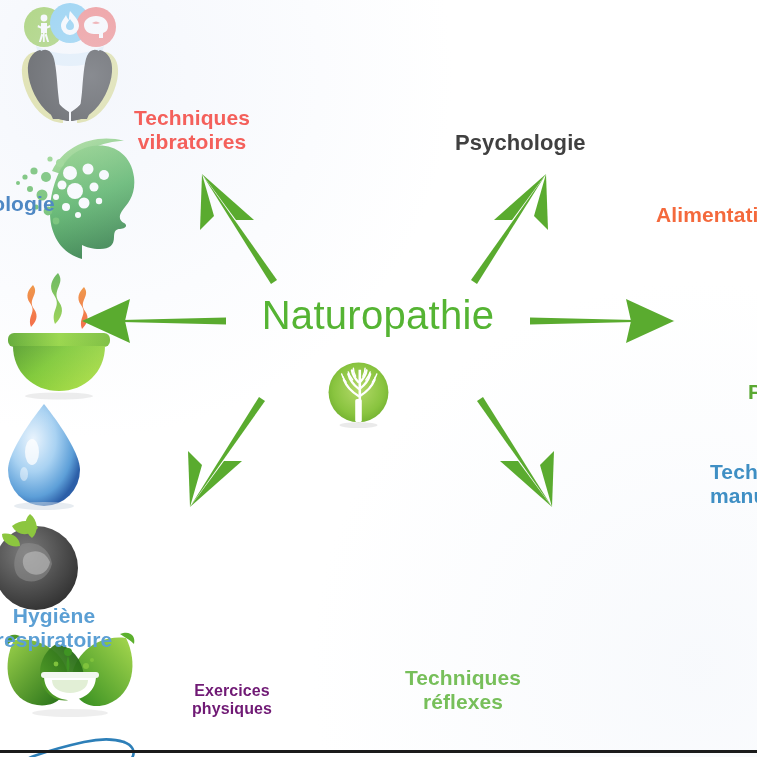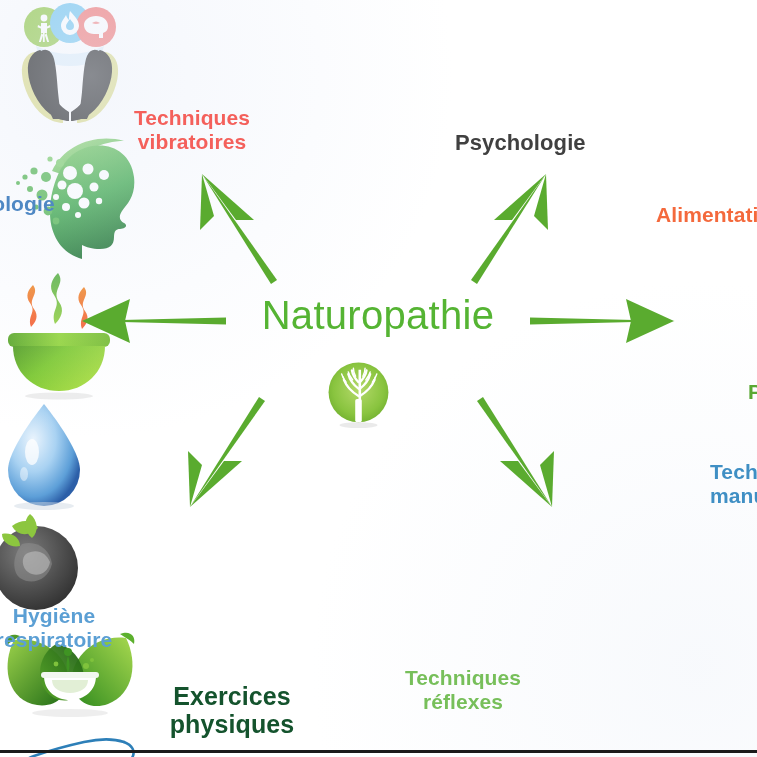--- a/index.html
+++ b/index.html
@@ -87,21 +87,21 @@
   #lbl-manuelles{
     left:710px; top:460px; width:150px;
     text-align:left; font-size:21px; color:#3f8fc4;
   }
   #lbl-reflexes{
     left:383px; top:666px; width:160px;
     text-align:center; font-size:21px; color:#77bf5a;
   }
   #lbl-exercices{
     left:152px; top:682px; width:160px;
-    text-align:center; font-size:25px; color:#14532d;
+    text-align:center; font-size:16px; color:#701a75;
   }
   #lbl-hygiene{
     left:-26px; top:604px; width:160px;
     text-align:center; font-size:21px; color:#5b9fd4;
   }
 
   
   #icon-vibratoires{ left:183px; top:22px;  width:140px; height:125px; }
   #icon-psychologie{ left:374px; top:14px;  width:168px; height:140px; }
   #icon-alimentation{left:612px; top:75px;  width:118px; height:135px; }

